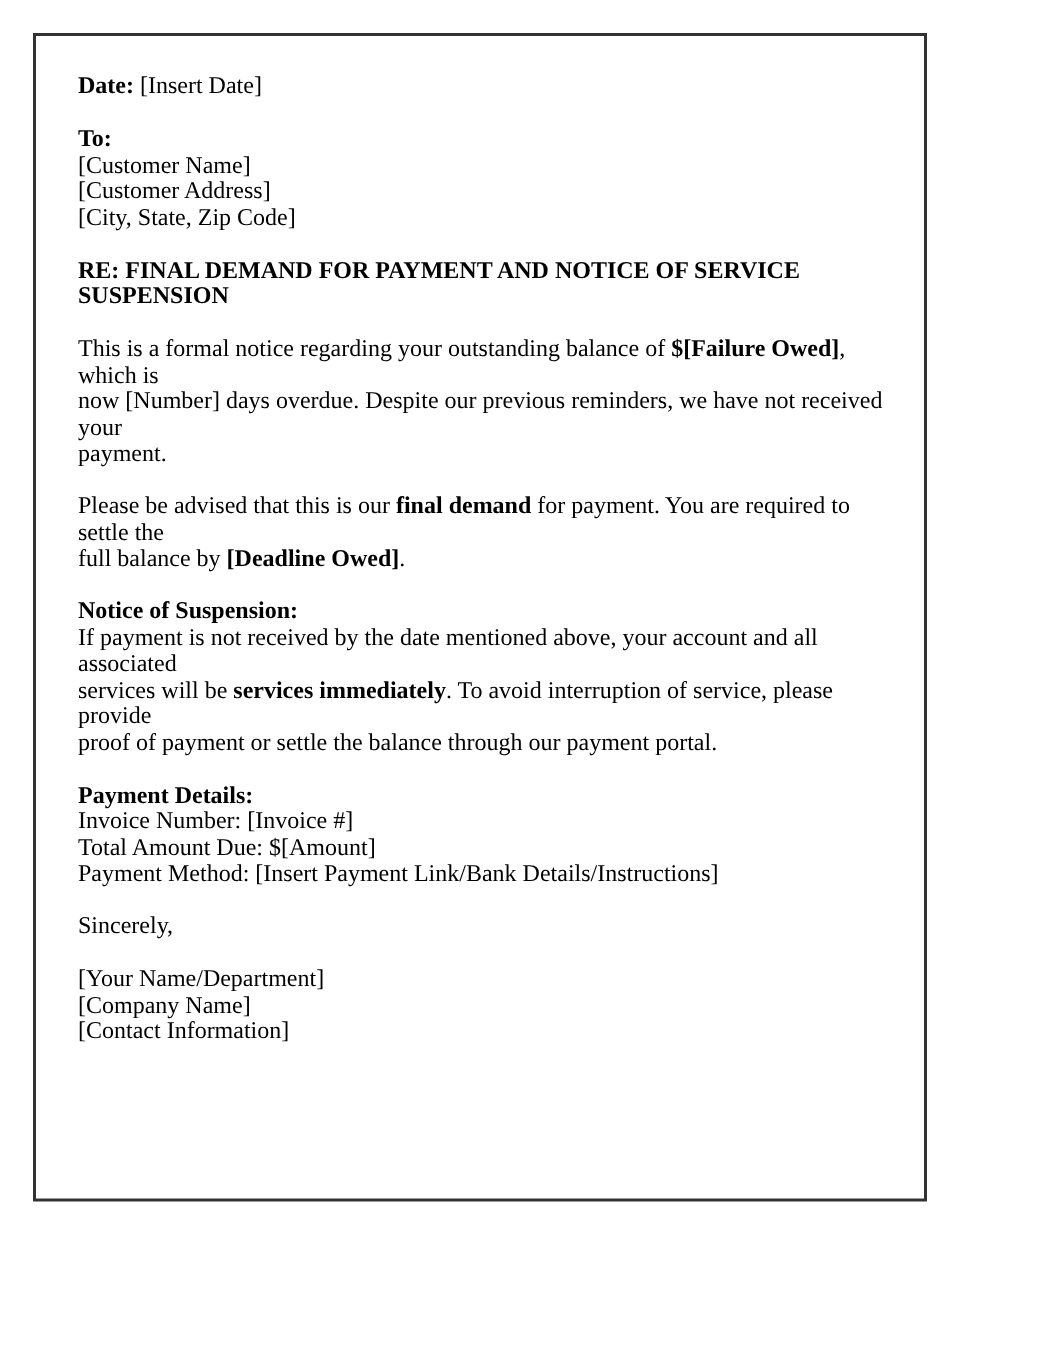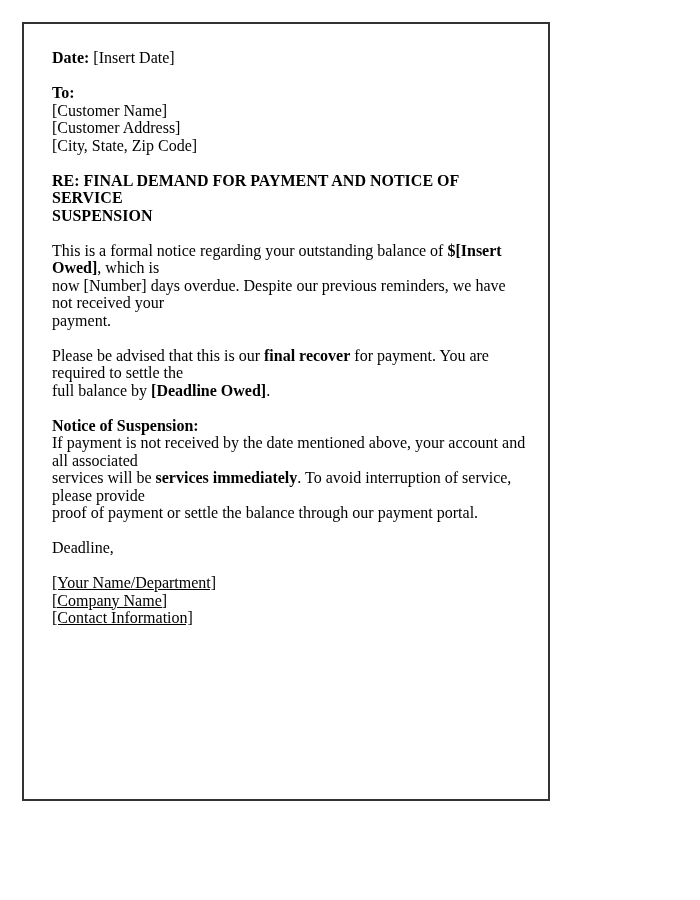--- a/index.html
+++ b/index.html
@@ -7,56 +7,60 @@
     padding: 0;
     width: 700px;
     height: 900px;
     background: #ffffff;
     overflow: hidden;
   }
   .letter {
     position: absolute;
     left: 22px;
     top: 22px;
-    width: 528px;
+    width: 596px;
     height: 779px;
     box-sizing: border-box;
     border: 2px solid #333333;
     background: #ffffff;
     padding: 25px 18px 30px 28px;
     overflow: hidden;
   }
   .letter p {
     margin: 0 0 17.5px 0;
     font-family: "Liberation Serif", "DejaVu Serif", serif;
     font-size: 16px;
     line-height: 17.5px;
     color: #000000;
     white-space: pre-wrap;
   }
-  .letter p:last-child { margin-bottom: 0; text-decoration: underline; }
+  .letter p:last-child { margin-bottom: 0; }
   .letter strong { font-weight: bold; }
 </style>
 </head>
 <body>
 
 <div class="letter">
   <p><strong>Date:</strong><span> [Insert Date]</span></p>
   <p><strong>To:</strong><span>
 [Customer Name]
 [Customer Address]
 [City, State, Zip Code]</span></p>
   <p><strong>RE: FINAL DEMAND FOR PAYMENT AND NOTICE OF SERVICE
 SUSPENSION</strong></p>
-  <p><span>This is a formal notice regarding your outstanding balance of </span><strong>$[Insert Owed]</strong><span>, which is
+  <p><span>This is a formal notice regarding your outstanding balance of </span><strong>$[Failure Owed]</strong><span>, which is
 now [Number] days overdue. Despite our previous reminders, we have not received your
 payment.</span></p>
-  <p><span>Please be advised that this is our </span><strong>final recover</strong><span> for payment. You are required to settle the
+  <p><span>Please be advised that this is our </span><strong>final demand</strong><span> for payment. You are required to settle the
 full balance by </span><strong>[Deadline Owed]</strong><span>.</span></p>
   <p><strong>Notice of Suspension:</strong><span>
 If payment is not received by the date mentioned above, your account and all associated
 services will be </span><strong>services immediately</strong><span>. To avoid interruption of service, please provide
 proof of payment or settle the balance through our payment portal.</span></p>
-  <p><span>Deadline,</span></p>
+  <p><strong>Payment Details:</strong><span>
+Invoice Number: [Invoice #]
+Total Amount Due: $[Amount]
+Payment Method: [Insert Payment Link/Bank Details/Instructions]</span></p>
+  <p><span>Sincerely,</span></p>
   <p><span>[Your Name/Department]
 [Company Name]
 [Contact Information]</span></p>
 </div>
 
 </body></html>

